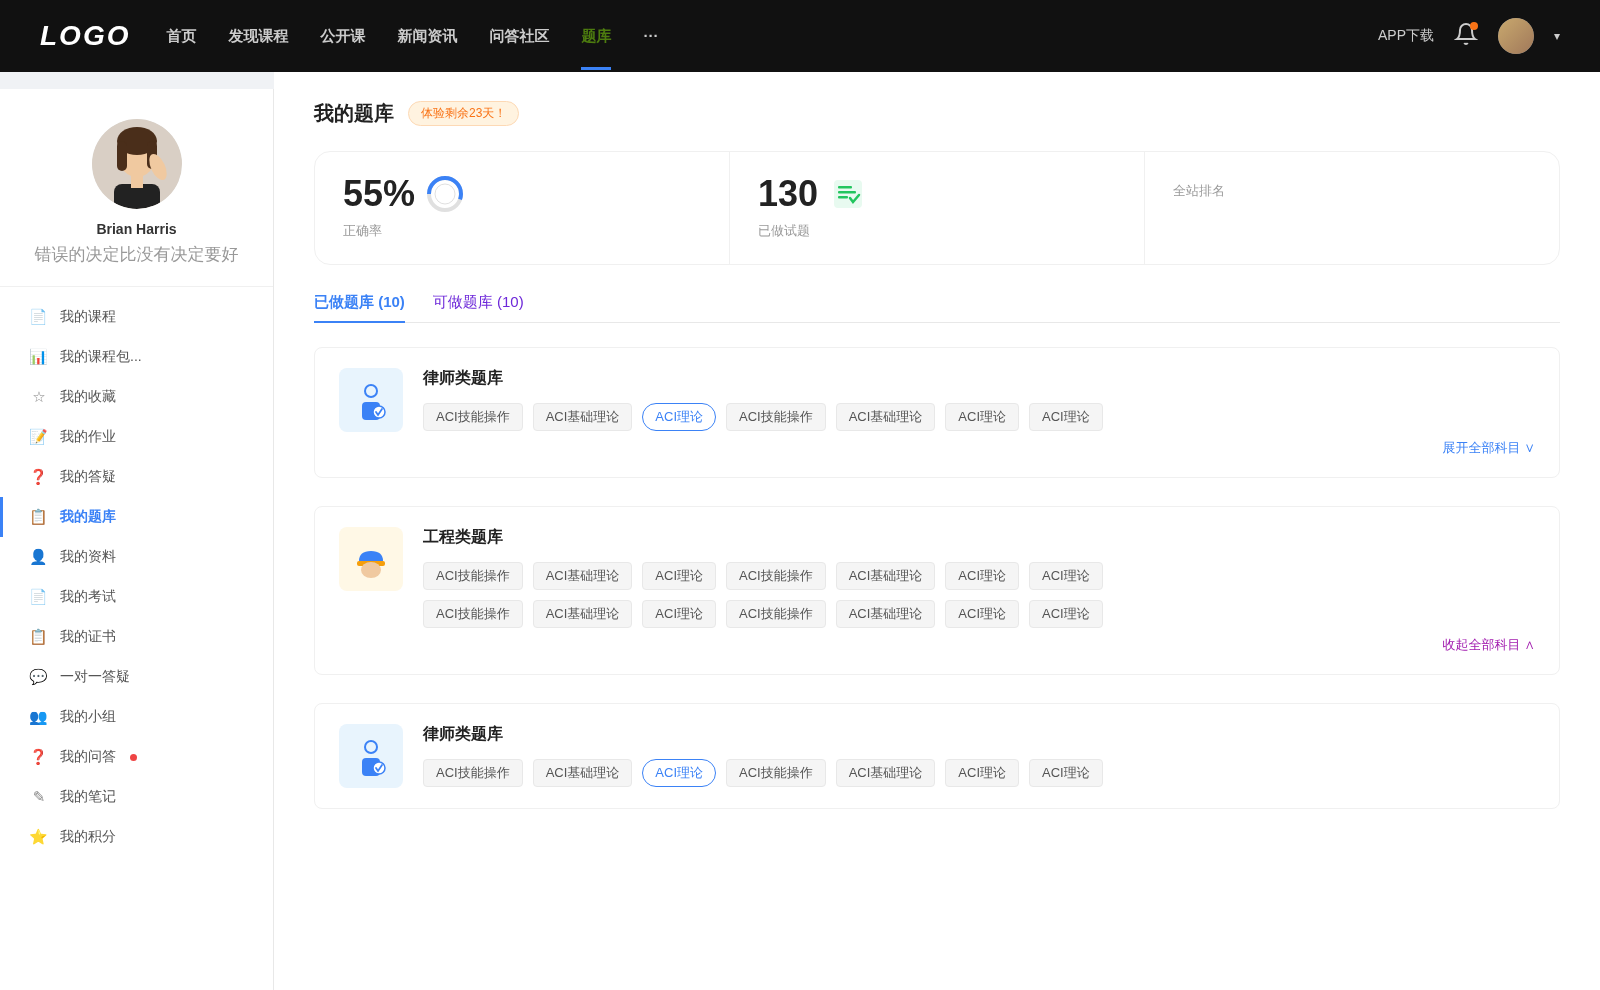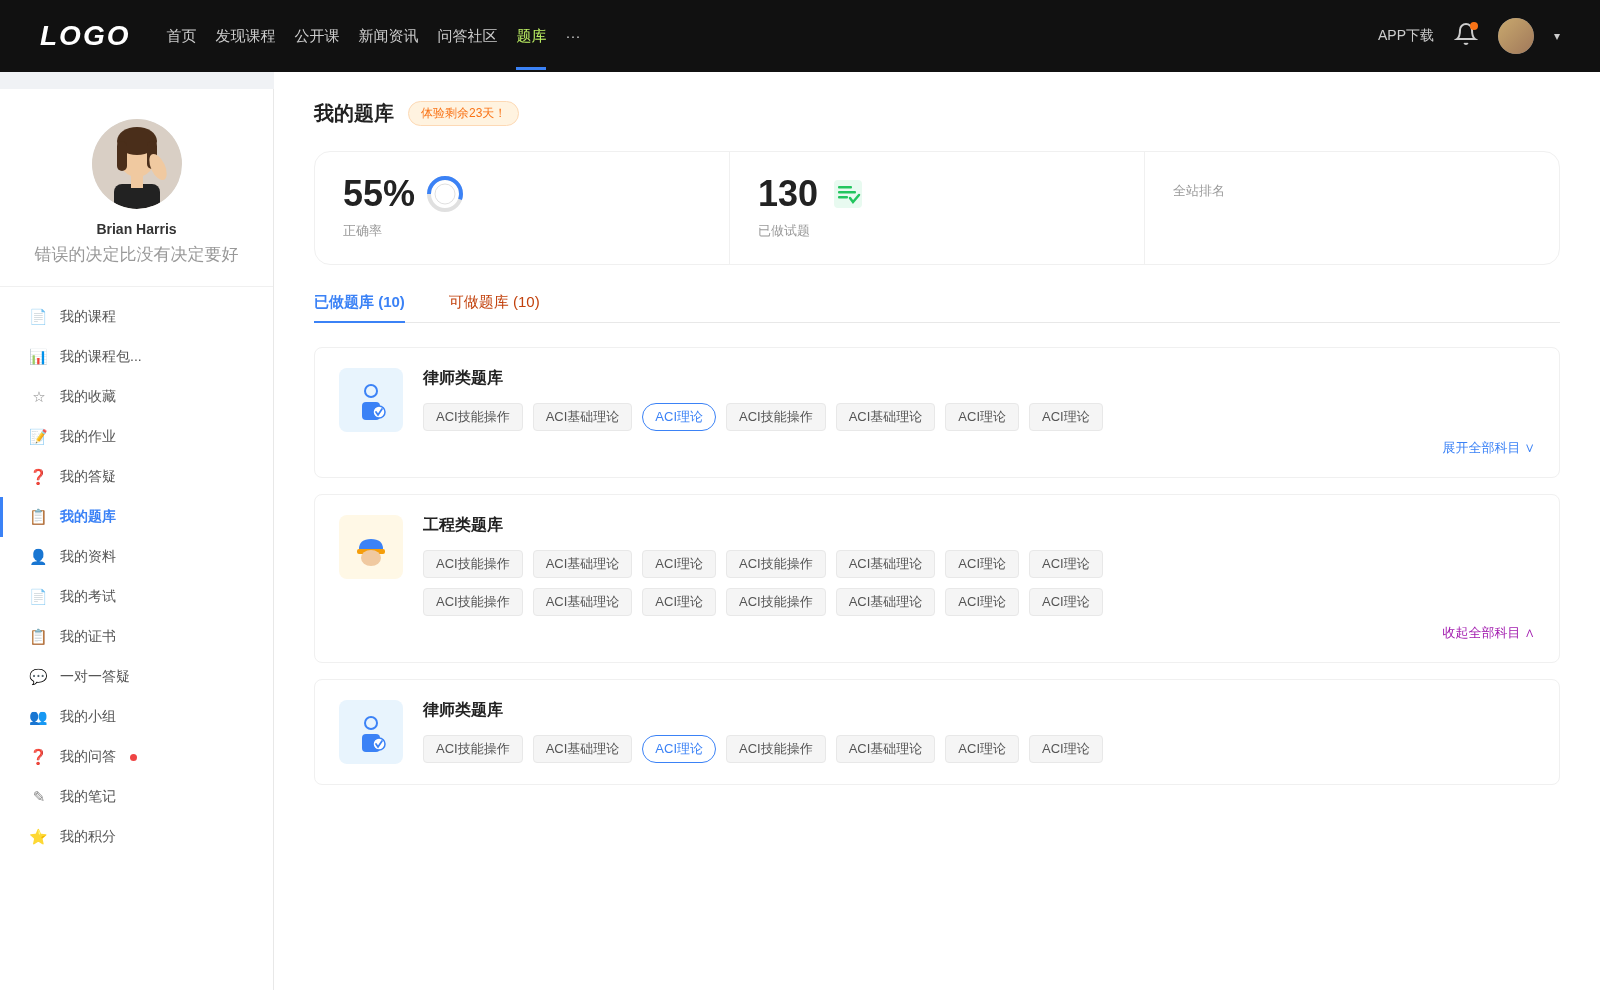--- a/index.html
+++ b/index.html
@@ -18,32 +18,33 @@
     .nav-logo {
       font-size: 28px;
       font-weight: 900;
       color: #fff;
       letter-spacing: 2px;
       margin-right: 36px;
       font-style: italic;
     }
     .nav-links {
       display: flex;
-      gap: 19px;
+      gap: 32px;
       flex: 1;
+      font-weight: bold;
     }
     .nav-link {
       color: #ccc;
       font-size: 15px;
       cursor: pointer;
       text-decoration: none;
       position: relative;
     }
     .nav-link.active {
-      color: #bef264;
+      color: #4d7c0f;
     }
     .nav-link.active::after {
       content: '';
       position: absolute;
       bottom: -24px;
       left: 0; right: 0;
       height: 3px;
       background: #3b82f6;
     }
     .nav-right {
@@ -236,27 +237,27 @@
     }
     .stat-label {
       font-size: 13px;
       color: #999;
       margin-top: 6px;
     }
 
     
     .tabs {
       display: flex;
-      gap: 44px;
+      gap: 28px;
       border-bottom: 1px solid #e8e8e8;
       margin-bottom: 24px;
     }
     .tab {
       font-size: 15px;
-      color: #c2410c;
+      color: #6d28d9;
       padding-bottom: 10px;
       cursor: pointer;
       position: relative;
     }
     .tab.active {
       color: #3b82f6;
       font-weight: 600;
     }
     .tab.active::after {
       content: '';
@@ -264,21 +265,21 @@
       bottom: -1px; left: 0; right: 0;
       height: 2px;
       background: #3b82f6;
     }
 
     
     .bank-list { display: flex; flex-direction: column; gap: 0; }
     .bank-item {
       border: 1px solid #f0f0f0;
       border-radius: 8px;
-      margin-bottom: 16px;
+      margin-bottom: 28px;
       padding: 20px 24px;
       display: flex;
       align-items: flex-start;
       gap: 20px;
     }
     .bank-icon-wrap {
       width: 64px; height: 64px;
       background: #e8f4fd;
       border-radius: 8px;
       display: flex; align-items: center; justify-content: center;

